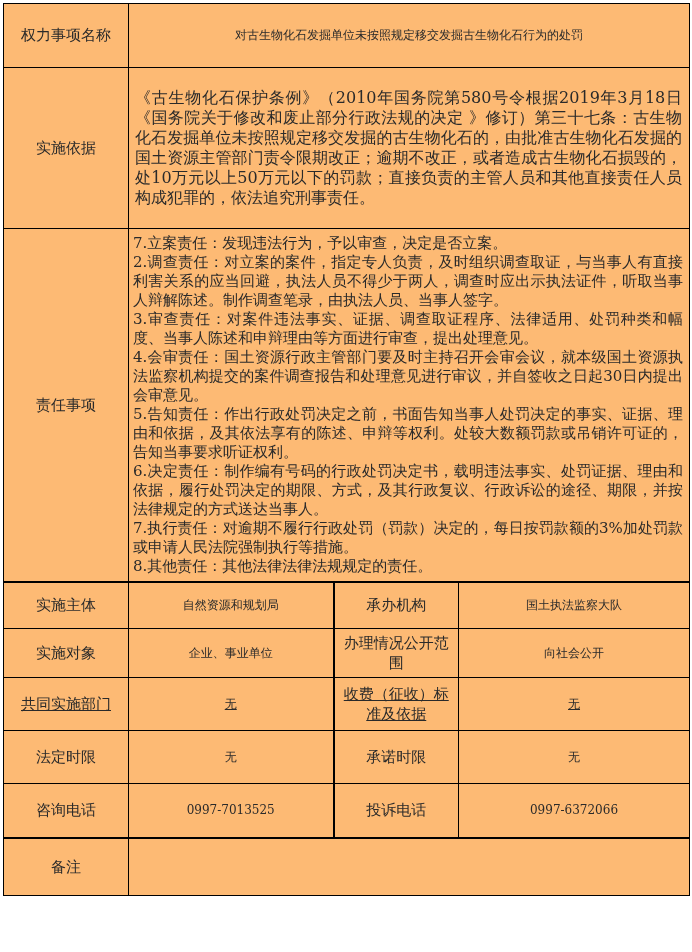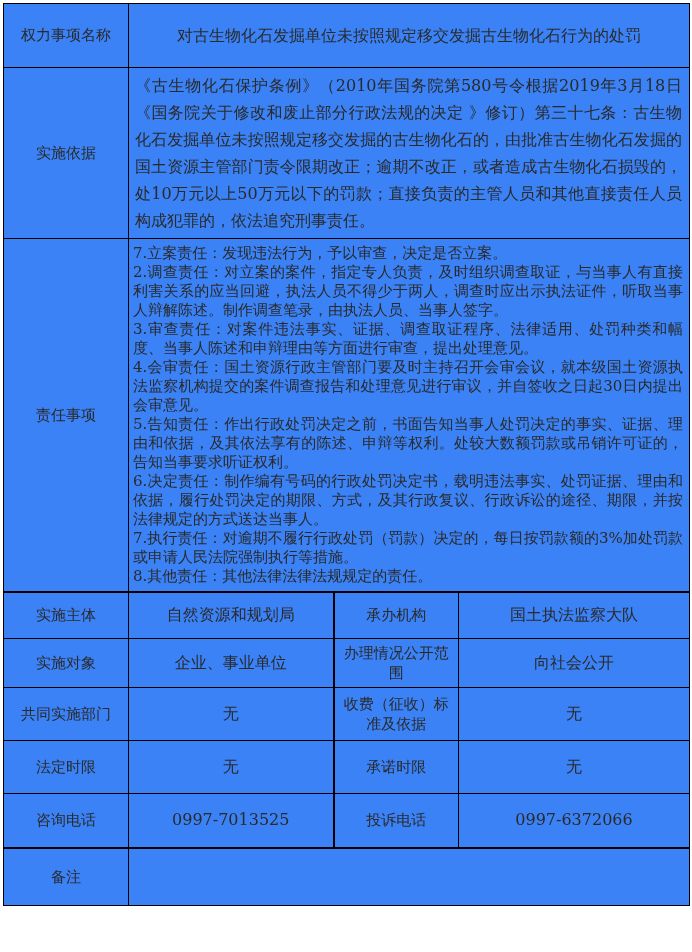--- a/index.html
+++ b/index.html
@@ -10,64 +10,64 @@
     color: #2a2a2a;
     position: relative;
     overflow: hidden;
   }
   .doc-table {
     position: absolute;
     left: 3px; top: 3px;
     width: 686px;
     border-collapse: collapse;
     table-layout: fixed;
-    background: #3b82f6;
+    background: #fdba74;
   }
   .doc-table td {
     border: 1px solid #000000;
     vertical-align: middle;
     font-size: 15px;
     line-height: 1.35;
     overflow: hidden;
   }
   td.label-cell {
     text-align: center;
     padding: 2px 6px;
     font-size: 15px;
   }
   td.value-center {
     text-align: center;
     padding: 2px 8px;
-    font-size: 16px;
+    font-size: 12px;
   }
   td.value-text {
     text-align: justify;
     padding: 4px 7px 4px 6px;
     font-size: 16px;
-    line-height: 27px;
+    line-height: 20px;
   }
   td.value-list {
     text-align: left;
     vertical-align: middle;
     padding: 3px 6px 3px 4px;
     font-size: 15px;
     line-height: 19px;
   }
   td.value-list .duty-item { text-align: justify; }
   
   .bl-thick { border-left-width: 2px !important; }
   .bt-thick { border-top-width: 2px !important; }
   
   tr.r-name    { height: 64px; }
   tr.r-type    { height: 50px; }
   tr.r-basis   { height: 161px; }
   tr.r-duties  { height: 353px; }
   tr.r-impl    { height: 47px; }
   tr.r-target  { height: 49px; }
-  tr.r-joint   { height: 53px; }
+  tr.r-joint   { height: 53px; text-decoration: underline; }
   tr.r-limit   { height: 53px; }
   tr.r-phone   { height: 54px; }
   tr.r-remark  { height: 58px; }
 </style>
 </head>
 <body>
 
 <table class="doc-table">
   <colgroup>
     <col style="width:125px">

